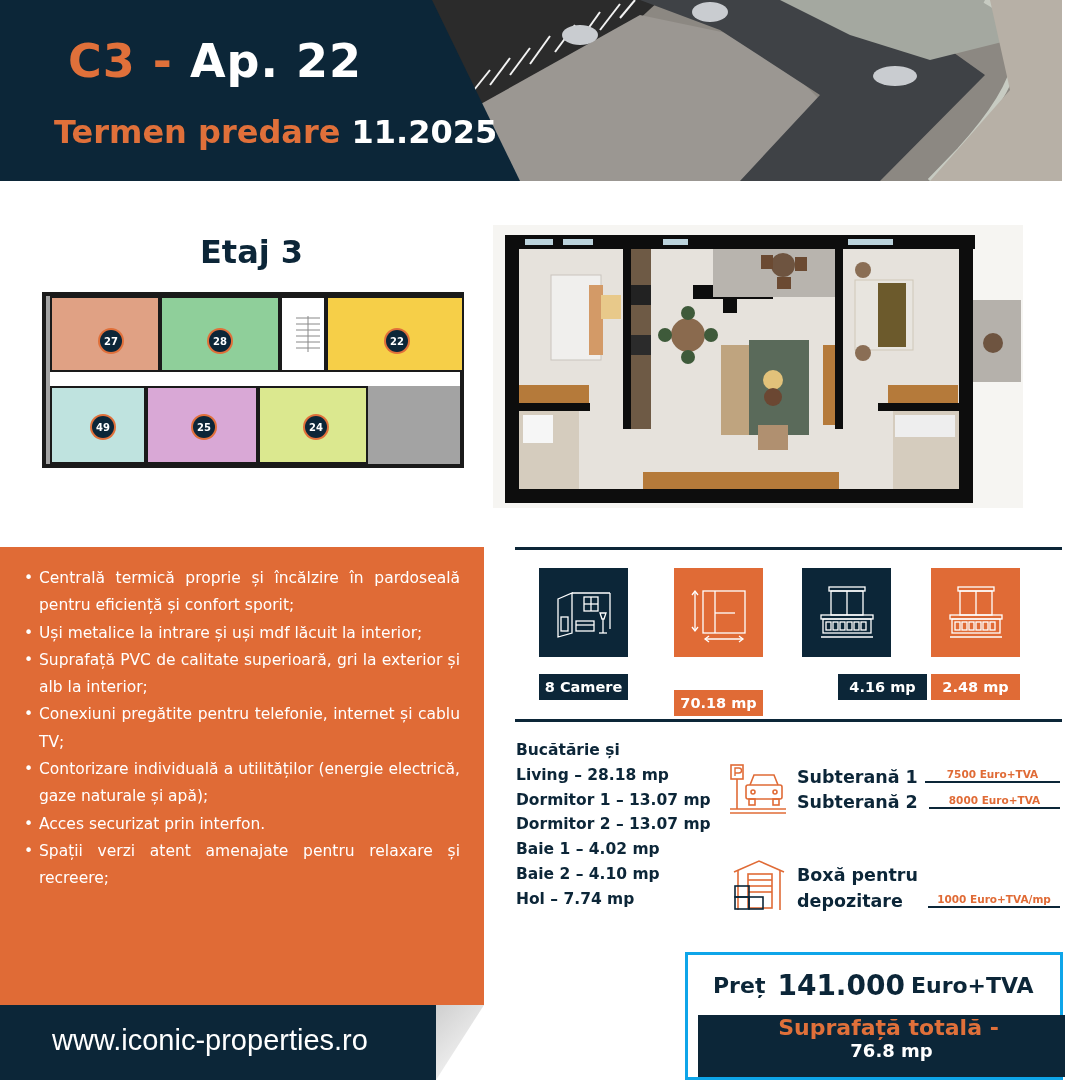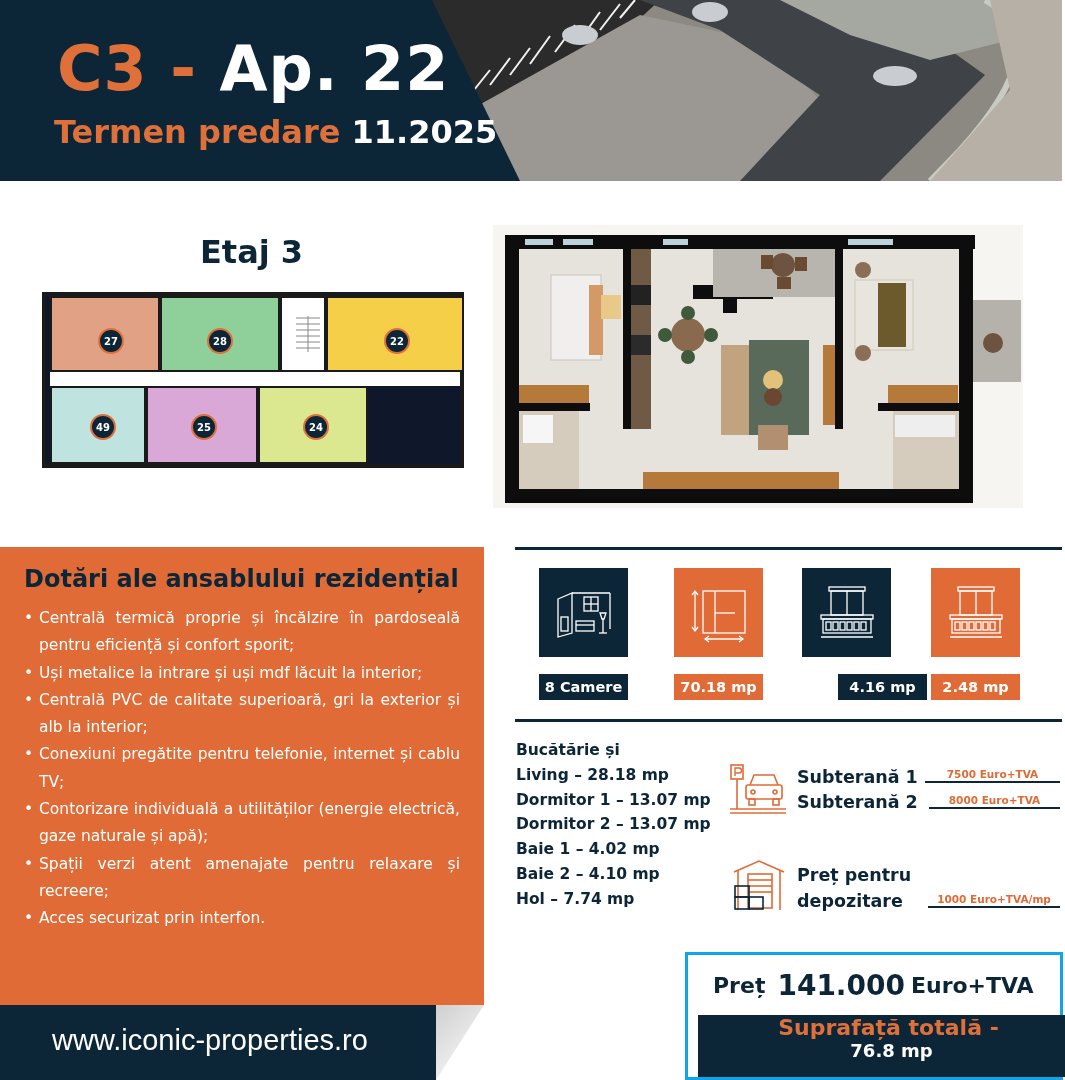--- a/index.html
+++ b/index.html
@@ -8,30 +8,30 @@
 
   
   .header { position: absolute; left: 0; top: 0; width: 1065px; height: 181px; overflow: hidden; }
   .aerial { position: absolute; left: 0; top: 0; width: 1065px; height: 181px; background: #8f8a84; }
   .aerial svg { position: absolute; left: 0; top: 0; }
   .header-panel {
     position: absolute; left: 0; top: 0; width: 520px; height: 181px;
     background: #0c2638;
     clip-path: polygon(0 0, 432px 0, 520px 181px, 0 181px);
   }
-  .title { position: absolute; left: 57px; top: 38px; font-size: 62px; font-weight: bold; letter-spacing: 1px; white-space: nowrap; line-height: 1; }
+  .title { position: absolute; left: 68px; top: 38px; font-size: 46px; font-weight: bold; letter-spacing: 1px; white-space: nowrap; line-height: 1; }
   .title .code { color: #e0703a; }
   .title .apt { color: #ffffff; }
   .subtitle { position: absolute; left: 54px; top: 116px; font-size: 32px; font-weight: bold; white-space: nowrap; line-height: 1; }
   .subtitle .lbl { color: #e0703a; }
   .subtitle .date { color: #ffffff; }
 
   
   .floor-title { position: absolute; left: 200px; top: 233px; font-size: 32px; font-weight: bold; color: #0c2638; }
-  .floor-plan { position: absolute; left: 42px; top: 292px; width: 422px; height: 176px; background: #0f172a; border: 4px solid #1a1a1a; }
+  .floor-plan { position: absolute; left: 42px; top: 292px; width: 422px; height: 176px; background: #a3a3a3; border: 4px solid #1a1a1a; }
   .unit { position: absolute; border: 2px solid #1a1a1a; }
   .unit-badge {
     position: absolute; width: 22px; height: 22px; border-radius: 50%;
     background: #0c2638; color: #fff; font-size: 10px; font-weight: bold;
     display: flex; align-items: center; justify-content: center;
     box-shadow: 0 0 0 2px #e0703a;
   }
 
   .apt-plan { position: absolute; left: 493px; top: 225px; width: 530px; height: 283px; background: #f6f5f2; }
 
@@ -219,29 +219,28 @@
     <g fill="#b57a3a">
       <rect x="26" y="160" width="70" height="18"></rect>
       <rect x="395" y="160" width="70" height="18"></rect>
       <rect x="150" y="247" width="196" height="17"></rect>
       <rect x="330" y="120" width="12" height="80"></rect>
     </g>
   </svg>
 </div>
 
 <div class="amenities">
-  <h2>Dotări ale ansablului rezidențial</h2>
   <ul>
     <li>Centrală termică proprie și încălzire în pardoseală pentru eficiență și confort sporit;</li>
     <li>Uși metalice la intrare și uși mdf lăcuit la interior;</li>
-    <li>Centrală PVC de calitate superioară, gri la exterior și alb la interior;</li>
+    <li>Suprafață PVC de calitate superioară, gri la exterior și alb la interior;</li>
     <li>Conexiuni pregătite pentru telefonie, internet și cablu TV;</li>
     <li>Contorizare individuală a utilităților (energie electrică, gaze naturale și apă);</li>
+    <li>Acces securizat prin interfon.</li>
     <li>Spații verzi atent amenajate pentru relaxare și recreere;</li>
-    <li>Acces securizat prin interfon.</li>
   </ul>
 </div>
 
 <div class="footer"></div>
 <div class="footer-fold"></div>
 <div class="website">www.iconic-properties.ro</div>
 
 <div class="rule" style="top:547px;"></div>
 
 <div class="spec-icon navy" style="left:539px;">
@@ -304,21 +303,21 @@
         <rect x="23" y="39" width="5" height="8"></rect>
     <rect x="30" y="39" width="5" height="8"></rect>
         <rect x="37" y="39" width="5" height="8"></rect>
         <rect x="44" y="39" width="5" height="8"></rect>
       </g>
     <line x1="4" y1="54" x2="56" y2="54"></line>
   </svg>
 </div>
 
 <div class="spec-label navy" style="left:539px;">8 Camere</div>
-<div class="spec-label orange" style="left:674px;">70.18 mp</div>
+<div class="spec-label orange" style="left:674px;margin-top:16px;">70.18 mp</div>
 <div class="spec-label navy" style="left:838px;text-align:right;">4.16 mp</div>
 <div class="spec-label orange" style="left:931px;">2.48 mp</div>
 
 <div class="rule" style="top:719px;"></div>
 
 <div class="rooms">
   <div>Bucătărie și</div>
   <div>Living – 28.18 mp</div>
   <div>Dormitor 1 – 13.07 mp</div>
   <div>Dormitor 2 – 13.07 mp</div>
@@ -358,21 +357,21 @@
         <line x1="16" y1="28" x2="40" y2="28"></line>
         <line x1="16" y1="34" x2="40" y2="34"></line>
     </g>
     <g stroke="#0c2638">
       <rect x="3" y="28" width="14" height="11"></rect>
         <rect x="3" y="39" width="14" height="12"></rect>
         <rect x="17" y="39" width="14" height="12"></rect>
     </g>
   </svg>
 </div>
-<div class="opt-label" style="top:867px;">Preț pentru</div>
+<div class="opt-label" style="top:867px;">Boxă pentru</div>
 <div class="opt-label" style="top:893px;">depozitare</div>
 <div class="opt-price" style="left:928px;top:893px;width:132px;">1000 Euro+TVA/mp</div>
 
 <div class="price-box">
   <div class="price-row">
     <span class="plbl">Preț</span>
     <span class="pval">141.000</span>
     <span class="pcur">Euro+TVA</span>
   </div>
   <div class="area-row">

